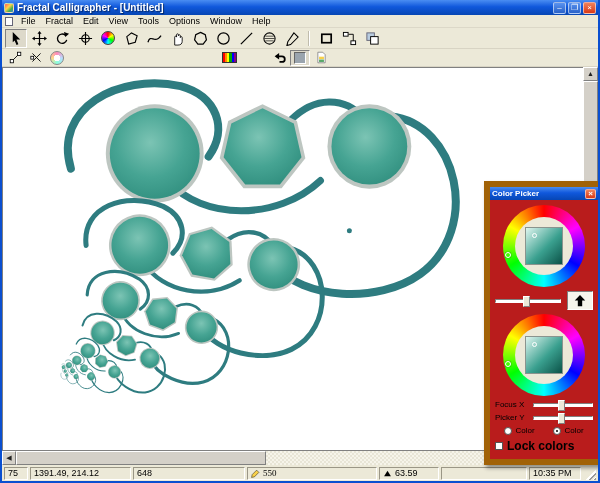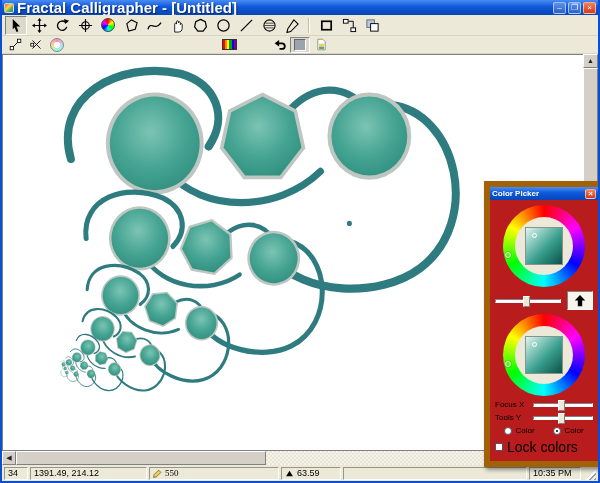--- a/index.html
+++ b/index.html
@@ -2,21 +2,21 @@
 <html><head>
 <meta charset="utf-8">
 <style>
   html,body{margin:0;padding:0;background:#9aa8b8;}
   *{box-sizing:border-box;}
   .window{position:relative;width:600px;height:483px;background:#ece9d8;border:2px solid #0a4fd0;border-top:none;
     font-family:"Liberation Sans",sans-serif;overflow:hidden;display:flex;flex-direction:column;}
   
   .titlebar{height:15px;flex:0 0 15px;background:linear-gradient(to bottom,#4a8df2,#1058dc 45%,#0646b4);display:flex;align-items:center;padding:0 2px;gap:3px;}
   .app-icon{width:10px;height:10px;border-radius:2px;background:linear-gradient(135deg,#ff5a5a,#ffd24a 40%,#49b04c 70%,#3a7bd5);border:1px solid #fff8;}
-  .title{color:#fff;font-size:15px;font-weight:bold;flex:1;white-space:nowrap;text-shadow:1px 1px 1px rgba(0,0,0,.5);}
+  .title{color:#fff;font-size:10px;font-weight:bold;flex:1;white-space:nowrap;text-shadow:1px 1px 1px rgba(0,0,0,.5);}
   .winbtns{display:flex;gap:2px;}
   .wb{width:13px;height:12px;font-size:8px;line-height:10px;text-align:center;color:#fff;border:1px solid rgba(255,255,255,.55);border-radius:2px;background:linear-gradient(#5a93f0,#2a62c8);}
   .wb.close{background:linear-gradient(#f0825a,#d83818);}
   
   .menubar{height:13px;flex:0 0 13px;display:flex;align-items:center;font-size:9px;padding-left:2px;background:#ece9d8;border-bottom:1px solid #dcd8c8;}
   .mdi-doc{width:8px;height:9px;background:#fff;border:1px solid #667;margin:0 3px 0 1px;}
   .menu-item{padding:0 5px;color:#000;}
   
   .toolbar{display:flex;align-items:center;background:#ece9d8;border-bottom:1px solid #d8d4c4;padding:1px 3px;gap:1px;}
   .tb1{height:21px;flex:0 0 21px;}
@@ -43,21 +43,21 @@
   .v-thumb{height:120px;margin:0 0 0 0;background:#d4d0c8;border:1px solid;border-color:#fff #808080 #808080 #fff;}
   .hscrollrow{height:14px;flex:0 0 14px;display:flex;}
   .hscroll{flex:1;display:flex;background:repeating-conic-gradient(#f6f4ea 0 25%,#e8e5d6 0 50%) 0 0/4px 4px;}
   .sb-btn.h{width:14px;height:14px;flex:0 0 14px;}
   .h-thumb{width:250px;background:#d4d0c8;border:1px solid;border-color:#fff #808080 #808080 #fff;}
   .sb-corner{width:15px;flex:0 0 15px;background:#d4d0c8;}
   
   .statusbar{height:16px;flex:0 0 16px;display:flex;align-items:center;gap:2px;padding:1px 2px;font-size:9px;background:#ece9d8;}
   .pane{height:13px;border:1px solid;border-color:#9a9686 #fff #fff #9a9686;padding:0 3px;display:flex;align-items:center;gap:3px;background:#ece9d8;white-space:nowrap;overflow:hidden;}
   .pane svg{width:9px;height:9px;}
-  .p0{width:24px;} .p1{width:117px;} .p2{width:112px;} .p3{width:130px;font-family:Liberation Serif, serif;} .p4{width:60px;} .p5{flex:1;} .p6{width:52px;}
+  .p0{width:24px;} .p1{width:101px;} .p2{width:112px;} .p3{width:130px;font-family:Liberation Serif, serif;} .p4{width:60px;} .p5{flex:1;} .p6{width:52px;}
   .grip{width:13px;height:13px;background:
     linear-gradient(135deg,transparent 0 60%,#fff 60% 70%,#999 70% 80%,transparent 80% 85%,#fff 85% 90%,#999 90%);}
   
   .cp{position:absolute;left:482px;top:181px;width:120px;background:#b91c1c;border:6px solid #a16207;box-shadow:2px 3px 4px rgba(0,0,0,.4);z-index:5;}
   .cp-title{height:13px;background:linear-gradient(to bottom,#4a8df2,#1058dc 45%,#0646b4);color:#fff;font-size:8px;font-weight:bold;display:flex;align-items:center;padding:0 2px;gap:2px;}
   .cp-title .txt{flex:1;white-space:nowrap;}
   .cp-close{width:11px;height:10px;background:linear-gradient(#f0825a,#d83818);border:1px solid rgba(255,255,255,.55);color:#fff;font-size:8px;line-height:8px;text-align:center;border-radius:2px;}
   .cp-body{padding:5px 5px 6px;display:flex;flex-direction:column;align-items:center;gap:4px;}
   .wheel{position:relative;width:82px;height:82px;border-radius:50%;background:conic-gradient(#f00,#f0f,#00f,#0ff,#0f0,#ff0,#f00);flex:0 0 82px;}
   .hole{position:absolute;inset:12px;border-radius:50%;background:#ece9d8;display:flex;align-items:center;justify-content:center;}
@@ -67,39 +67,50 @@
   .slider-row{display:flex;align-items:center;gap:6px;width:100%;}
   .slider{position:relative;height:4px;background:#fff;border:1px solid;border-color:#808080 #fff #fff #808080;flex:1;}
   .slider .thumb{position:absolute;top:-4px;left:42%;width:7px;height:11px;background:#ece9d8;border:1px solid;border-color:#fff #808080 #808080 #fff;}
   .arrow-btn{width:26px;height:19px;background:#f6f4ec;border:1px solid;border-color:#808080 #fff #fff #808080;display:flex;align-items:center;justify-content:center;padding:0;}
   .arrow-btn svg{width:14px;height:14px;}
   .focus-row{display:flex;align-items:center;width:100%;font-size:8px;gap:4px;}
   .focus-row .lbl{width:34px;flex:0 0 34px;}
   .radio-row{display:flex;width:100%;font-size:8px;justify-content:space-around;align-items:center;}
   .radio{width:8px;height:8px;border:1px solid #555;border-radius:50%;background:#fff;display:inline-block;position:relative;margin-right:3px;vertical-align:-1px;}
   .radio.sel::after{content:"";position:absolute;inset:2px;background:#000;border-radius:50%;}
-  .check-row{width:100%;font-size:14px;display:flex;align-items:center;gap:4px;}
+  .check-row{width:100%;font-size:12px;display:flex;align-items:center;gap:4px;font-weight:bold;}
   .checkbox{width:8px;height:8px;border:1px solid #555;background:#fff;flex:0 0 8px;}
   label{display:flex;align-items:center;}
 </style>
 </head>
 <body>
 
 <div class="window">
 
   <div class="titlebar">
     <span class="app-icon"></span>
     <span class="title">Fractal Calligrapher - [Untitled]</span>
     <span class="winbtns">
       <span class="wb">–</span>
       <span class="wb">❐</span>
       <span class="wb close">×</span>
     </span>
   </div>
 
+  <div class="menubar">
+    <span class="mdi-doc"></span>
+  <span class="menu-item">File</span>
+      <span class="menu-item">Fractal</span>
+      <span class="menu-item">Edit</span>
+      <span class="menu-item">View</span>
+      <span class="menu-item">Tools</span>
+      <span class="menu-item">Options</span>
+      <span class="menu-item">Window</span>
+      <span class="menu-item">Help</span>
+    </div>
 
   <div class="toolbar tb1" id="toolbar-main">
       <span class="tbgroup">
         <button class="tb pressed">
           <svg viewBox="0 0 16 16">
             <path d="M4 1 L12 9 L8 9 L10 14 L8 15 L6 10 L4 12 Z" fill="#000"></path>
           </svg>
         </button>
         <button class="tb">
           <svg viewBox="0 0 16 16">
@@ -354,24 +365,27 @@
       <div class="sb-btn h">◀</div>
       <div class="h-thumb"></div>
       <div style="flex:1"></div>
       <div class="sb-btn h">▶</div>
     </div>
     <div class="sb-corner"></div>
   </div>
 
   <div class="statusbar" id="statusbar">
       <div class="pane p0">
-        <span>34</span>
+        <span>75</span>
       </div>
       <div class="pane p1">
         <span>1391.49, 214.12</span>
+      </div>
+      <div class="pane p2">
+        <span>648</span>
       </div>
       <div class="pane p3">
         <svg viewBox="0 0 16 16">
           <path d="M10 2l4 4-8 8-5 1 1-5z" fill="#f8d048" stroke="#000" stroke-width="0.8"></path>
         </svg>
         <span>550</span>
       </div>
       <div class="pane p4">
         <svg viewBox="0 0 16 16">
           <path d="M2 13L8 3l6 10z" fill="#000"></path>
@@ -423,21 +437,21 @@
         </div>
       </div>
 
       <div class="focus-row">
         <span class="lbl">Focus X</span>
         <div class="slider">
             <div class="thumb"></div>
           </div>
       </div>
       <div class="focus-row">
-        <span class="lbl">Tools Y</span>
+        <span class="lbl">Picker Y</span>
         <div class="slider">
             <div class="thumb"></div>
           </div>
       </div>
 
       <div class="radio-row">
         <label>
           <span class="radio"></span>
           <span>Color</span>
         </label>

